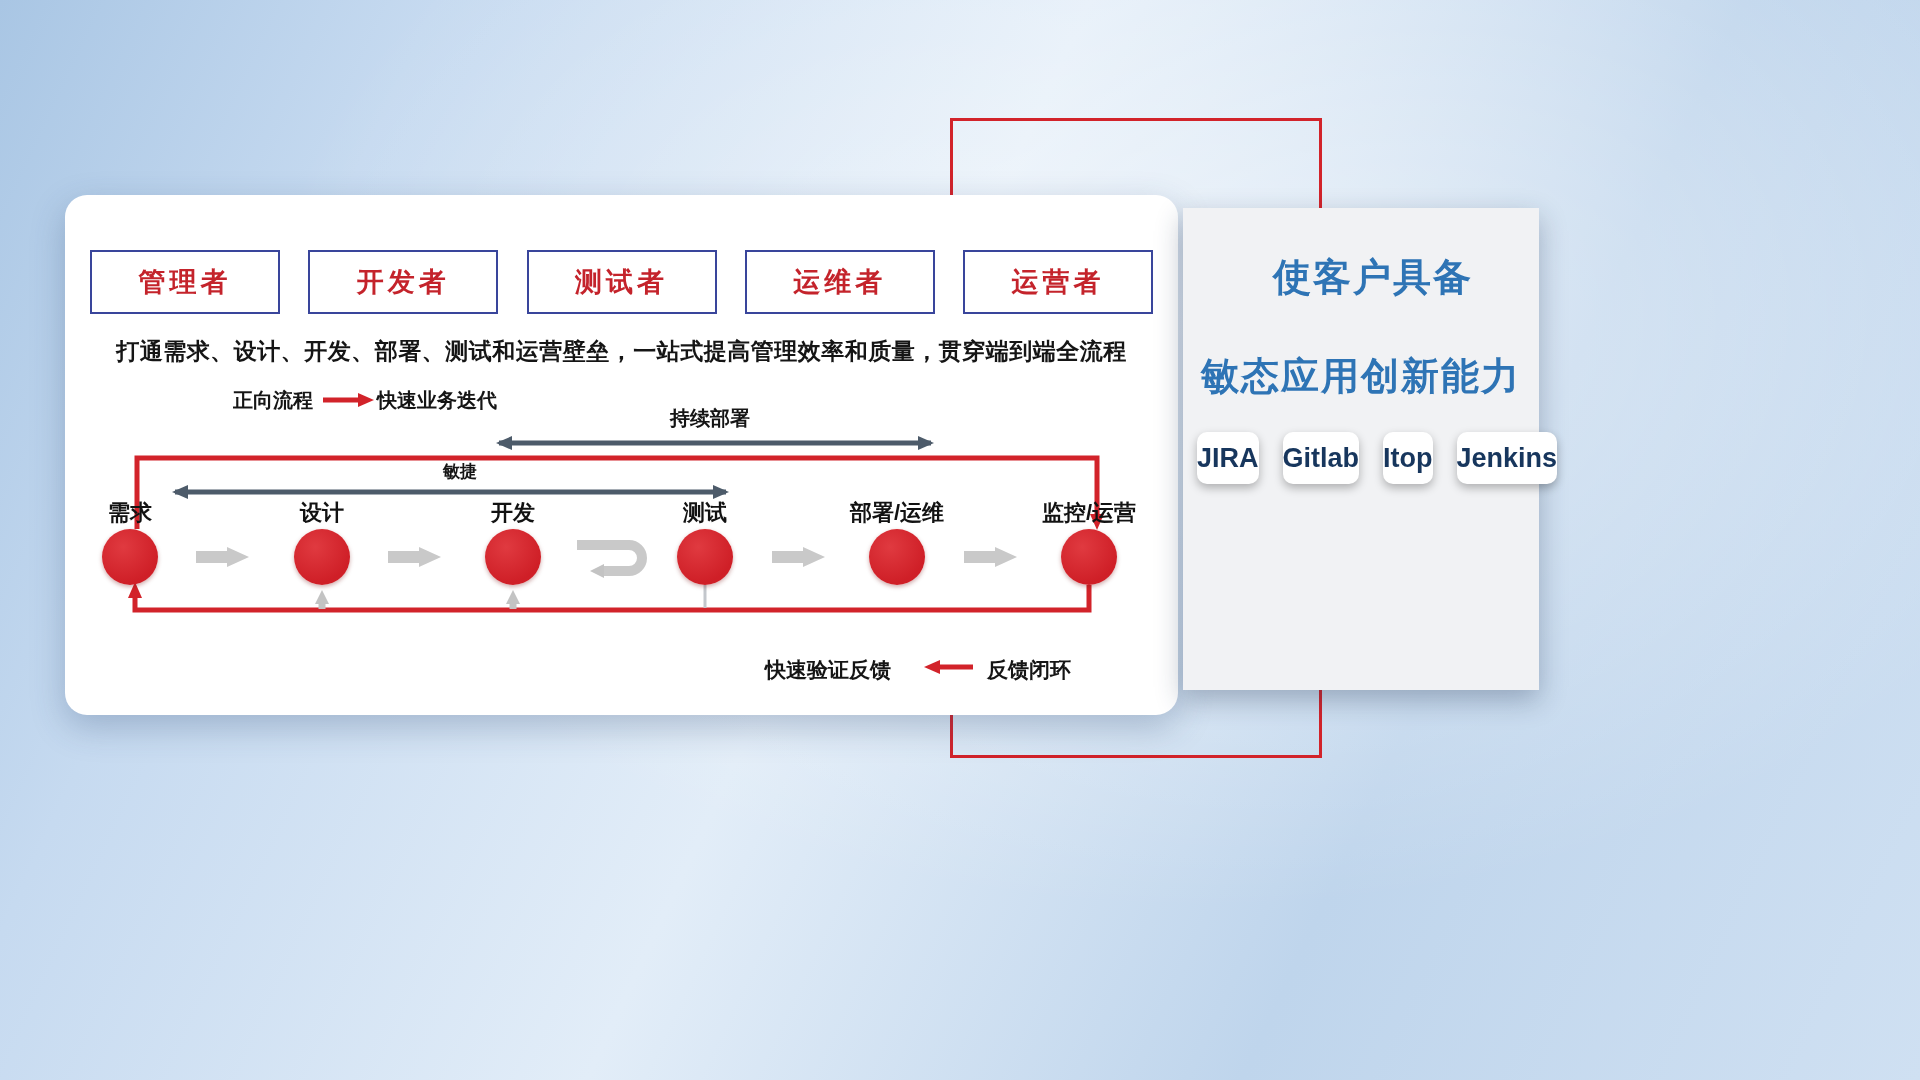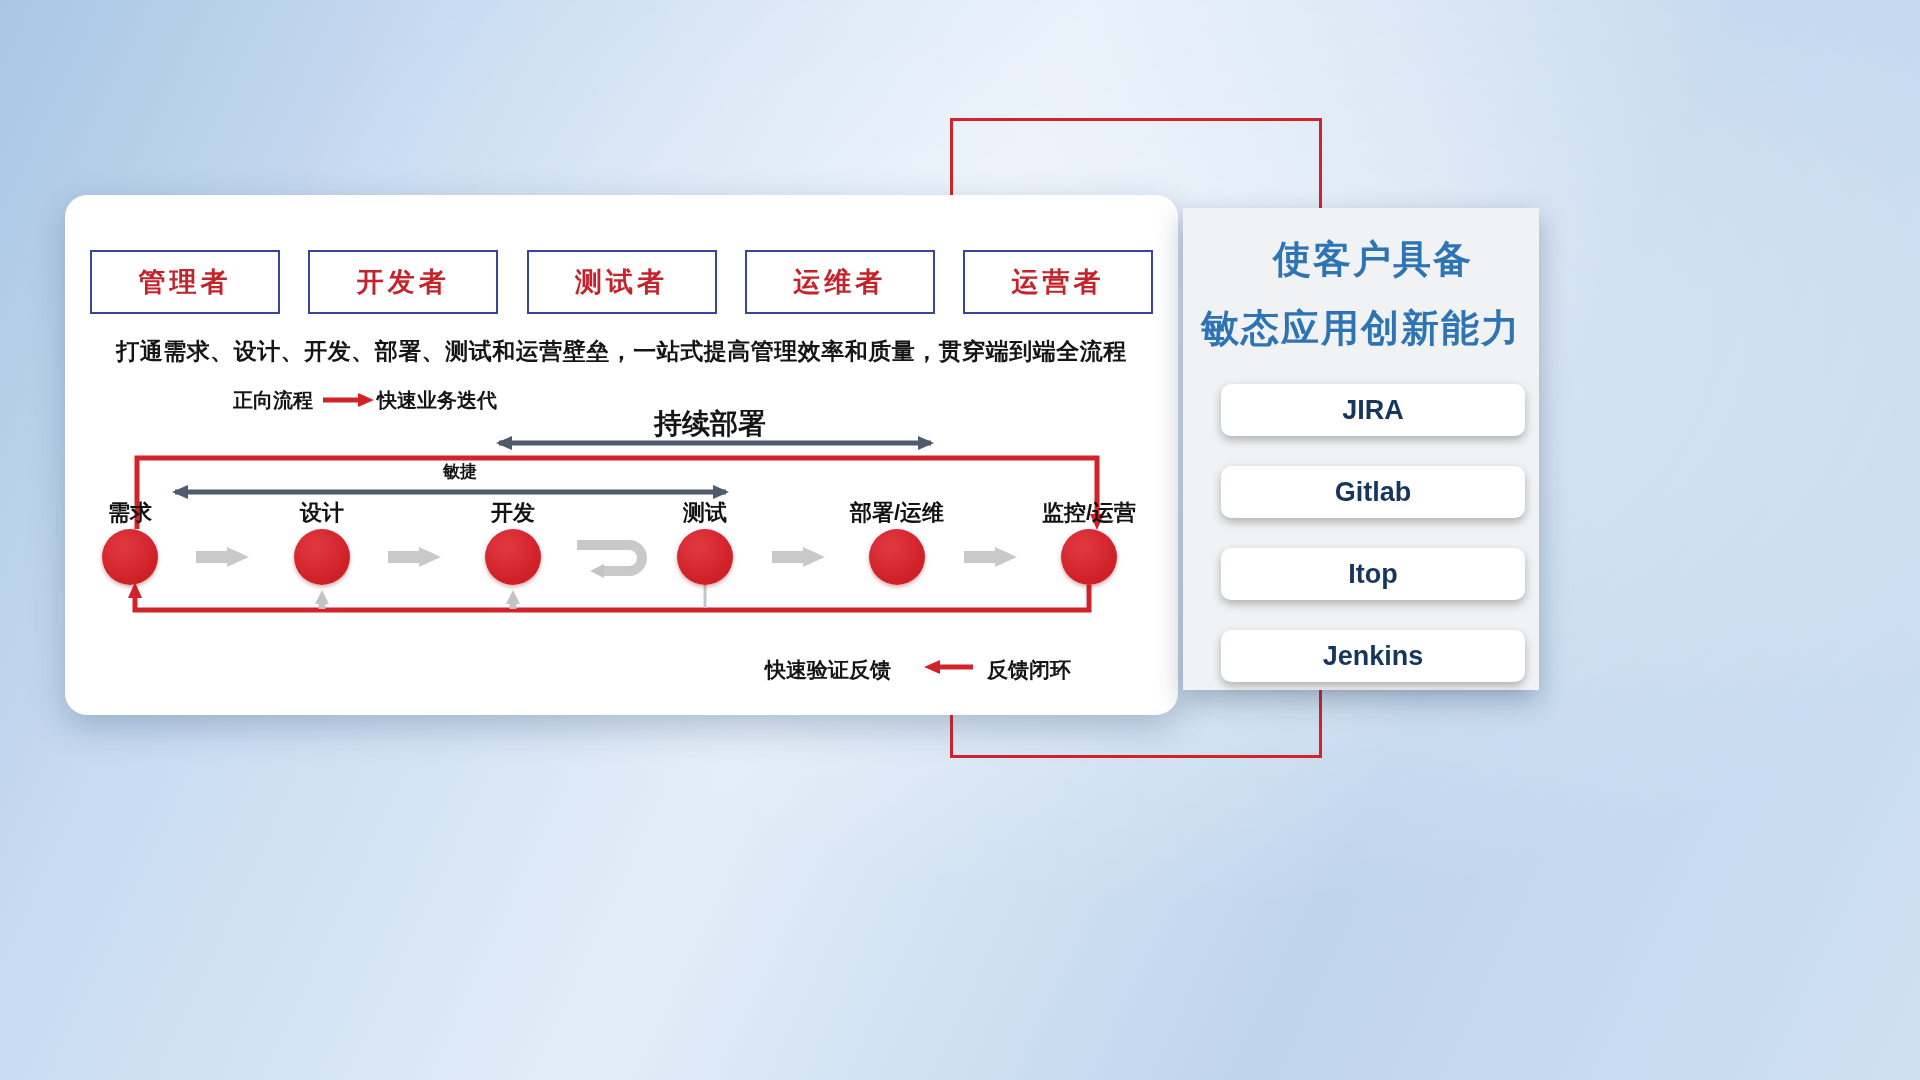--- a/index.html
+++ b/index.html
@@ -27,43 +27,43 @@
     font-size:27px; font-weight:bold; color:#c4232b; letter-spacing:4px; }
 
   .desc { position:absolute; left:30px; top:141px; width:1053px; text-align:center;
     font-size:23px; font-weight:bold; color:#151515; letter-spacing:.5px; white-space:nowrap; }
 
   .flow-svg { position:absolute; left:0; top:0; width:1113px; height:520px; pointer-events:none; }
 
   .txt { position:absolute; color:#151515; font-weight:bold; white-space:nowrap; }
   .legend-fwd-label  { left:168px; top:192px; font-size:20px; }
   .legend-fwd-value  { left:312px; top:192px; font-size:20px; }
-  .cd-label   { left:580px; top:210px; width:130px; text-align:center; font-size:28px; }
+  .cd-label   { left:580px; top:210px; width:130px; text-align:center; font-size:20px; }
   .agile-label{ left:345px; top:265px; width:100px; text-align:center; font-size:17px; }
   .fb-label   { left:700px; top:461px; font-size:21px; }
   .fb-value   { left:922px; top:461px; font-size:21px; }
 
   .step-label { position:absolute; top:303px; width:140px; text-align:center;
     font-size:22px; font-weight:600; color:#121212; white-space:nowrap; }
   .sl-0 { left:-5px; }  .sl-1 { left:187px; } .sl-2 { left:378px; }
   .sl-3 { left:570px; } .sl-4 { left:762px; } .sl-5 { left:954px; }
 
   .circle { position:absolute; top:334px; width:56px; height:56px; border-radius:50%;
     background:radial-gradient(circle at 38% 32%, #e03a40, #cf1f27 70%);
     box-shadow:0 2px 4px rgba(120,20,20,.35); }
   .c-0 { left:37px; }  .c-1 { left:229px; } .c-2 { left:420px; }
   .c-3 { left:612px; } .c-4 { left:804px; } .c-5 { left:996px; }
 
   
   .panel-gray { position:absolute; left:1183px; top:208px; width:356px; height:482px;
     background:#f1f2f4; box-shadow:0 10px 26px rgba(30,50,80,.32); z-index:2; }
   .rp-title { text-align:center; color:#2e74b5; font-weight:bold; font-size:38px; letter-spacing:2px; }
-  .rp-title.l1 { margin-top:26px;padding-left:24px; }
-  .rp-title.l2 { margin-top:18px; }
-  .tools { display:grid; grid-template-columns:1fr; gap:30px 24px; padding:0 14px; margin-top:30px;margin-left:24px; }
+  .rp-title.l1 { margin-top:44px;padding-left:24px; }
+  .rp-title.l2 { margin-top:48px; }
+  .tools { display:grid; grid-template-columns:1fr 1fr 1fr 1fr; gap:30px 24px; padding:0 14px; margin-top:30px; }
   .tool { height:52px; background:#ffffff; border-radius:10px;
     box-shadow:0 4px 10px rgba(0,0,0,.28);
     display:flex; align-items:center; justify-content:center;
     font-size:27px; font-weight:bold; color:#17365d; }
   .tool.wide { grid-column:1 / -1; }
 </style>
 </head>
 <body>
 
 <div class="stage">

